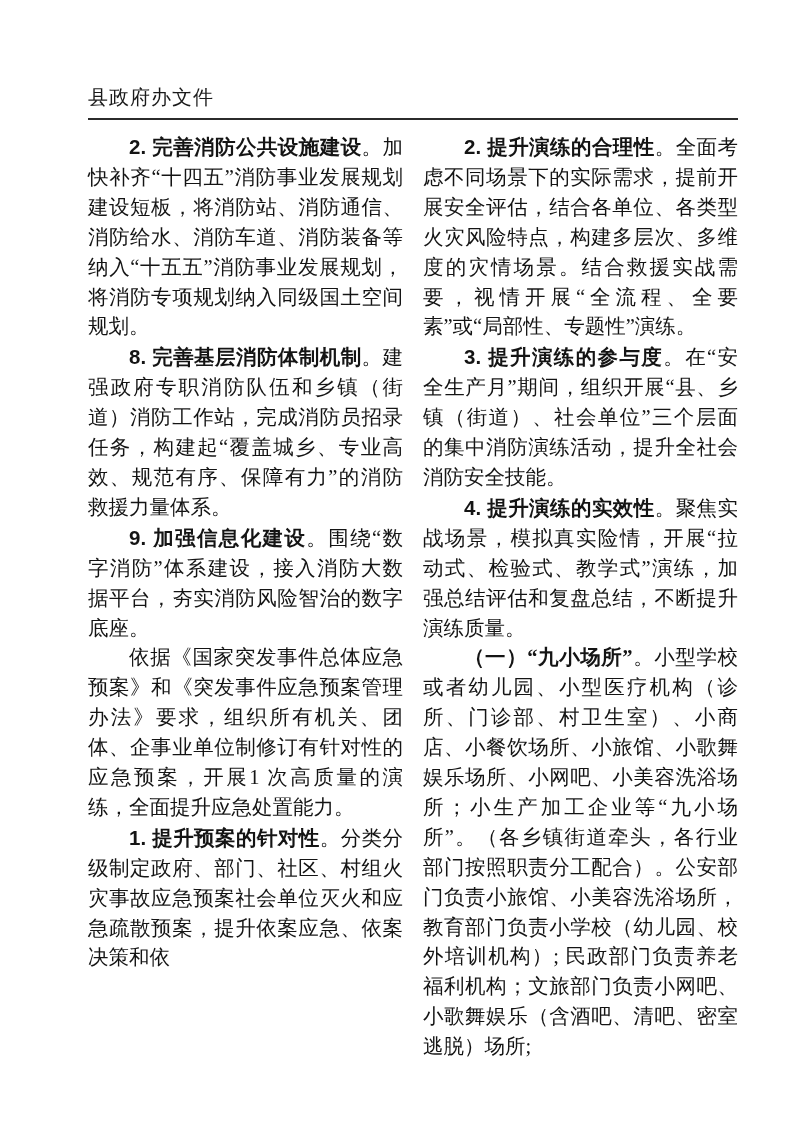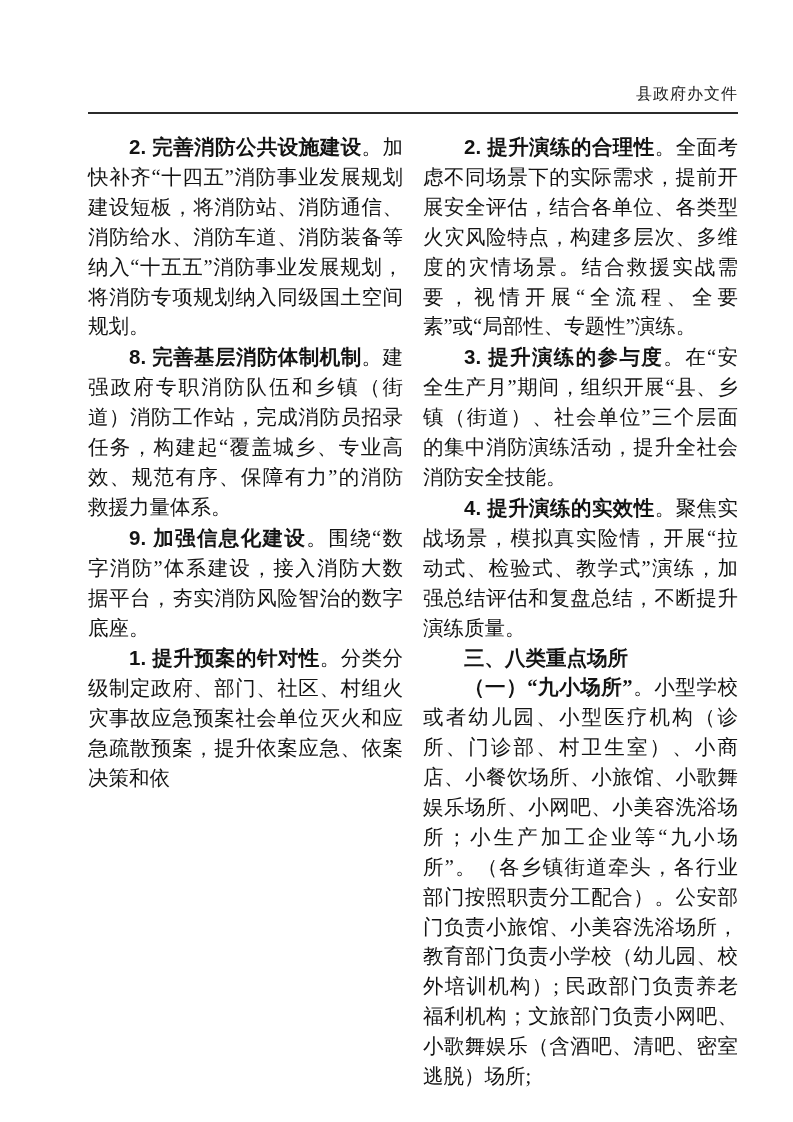--- a/index.html
+++ b/index.html
@@ -11,23 +11,23 @@
     color:#141414;
     font-family:"Liberation Serif","DejaVu Serif",serif;
     overflow:hidden;
   }
   .page-header {
     position:absolute;
     left:88px; top:84px;
     width:650px;
   }
   .header-title {
-    text-align:right;
+    text-align:left;
     font-family:"Liberation Sans","DejaVu Sans",sans-serif;
-    font-size:16px;
+    font-size:20px;
     letter-spacing:1px;
     color:#1a1a1a;
     padding-bottom:7px;
   }
   .header-rule {
     border-bottom:2px solid #2b2b2b;
     width:100%;
     height:0;
   }
   .columns {
@@ -68,23 +68,23 @@
   <div class="page-header">
     <div class="header-title">县政府办文件</div>
     <div class="header-rule"></div>
   </div>
 
   <div class="columns">
     <div class="column" id="col-left">
         <p class="para"><span class="lead-hei">2. 完善消防公共设施建设</span><span>。加快补齐“十四五”消防事业发展规划建设短板，将消防站、消防通信、消防给水、消防车道、消防装备等纳入“十五五”消防事业发展规划，将消防专项规划纳入同级国土空间规划。</span></p>
         <p class="para"><span class="lead-hei">8. 完善基层消防体制机制</span><span>。建强政府专职消防队伍和乡镇（街道）消防工作站，完成消防员招录任务，构建起“覆盖城乡、专业高效、规范有序、保障有力”的消防救援力量体系。</span></p>
         <p class="para"><span class="lead-hei">9. 加强信息化建设</span><span>。围绕“数字消防”体系建设，接入消防大数据平台，夯实消防风险智治的数字底座。</span></p>
+        <p class="para"><span>依据《国家突发事件总体应急预案》和《突发事件应急预案管理办法》要求，组织所有机关、团体、企事业单位制修订有针对性的应急预案，开展1 次高质量的演练，全面提升应急处置能力。</span></p>
         <p class="para"><span class="lead-hei">1. 提升预案的针对性</span><span>。分类分级制定政府、部门、社区、村组火灾事故应急预案社会单位灭火和应急疏散预案，提升依案应急、依案决策和依</span></p>
       </div>
     <div class="column" id="col-right">
         <p class="para"><span class="lead-hei">2. 提升演练的合理性</span><span>。全面考虑不同场景下的实际需求，提前开展安全评估，结合各单位、各类型火灾风险特点，构建多层次、多维度的灾情场景。结合救援实战需要，视情开展“全流程、全要素”或“局部性、专题性”演练。</span></p>
         <p class="para"><span class="lead-hei">3. 提升演练的参与度</span><span>。在“安全生产月”期间，组织开展“县、乡镇（街道）、社会单位”三个层面的集中消防演练活动，提升全社会消防安全技能。</span></p>
         <p class="para"><span class="lead-hei">4. 提升演练的实效性</span><span>。聚焦实战场景，模拟真实险情，开展“拉动式、检验式、教学式”演练，加强总结评估和复盘总结，不断提升演练质量。</span></p>
-        <p class="para h-hei"><span>三、八类重点场所</span></p>
         <p class="para"><span class="lead-kai">（一）“九小场所”</span><span>。小型学校或者幼儿园、小型医疗机构（诊所、门诊部、村卫生室）、小商店、小餐饮场所、小旅馆、小歌舞娱乐场所、小网吧、小美容洗浴场所；小生产加工企业等“九小场所”。（各乡镇街道牵头，各行业部门按照职责分工配合）。公安部门负责小旅馆、小美容洗浴场所，教育部门负责小学校（幼儿园、校外培训机构）; 民政部门负责养老福利机构；文旅部门负责小网吧、小歌舞娱乐（含酒吧、清吧、密室逃脱）场所;</span></p>
       </div>
   </div>
 </div>
 
 </body></html>

